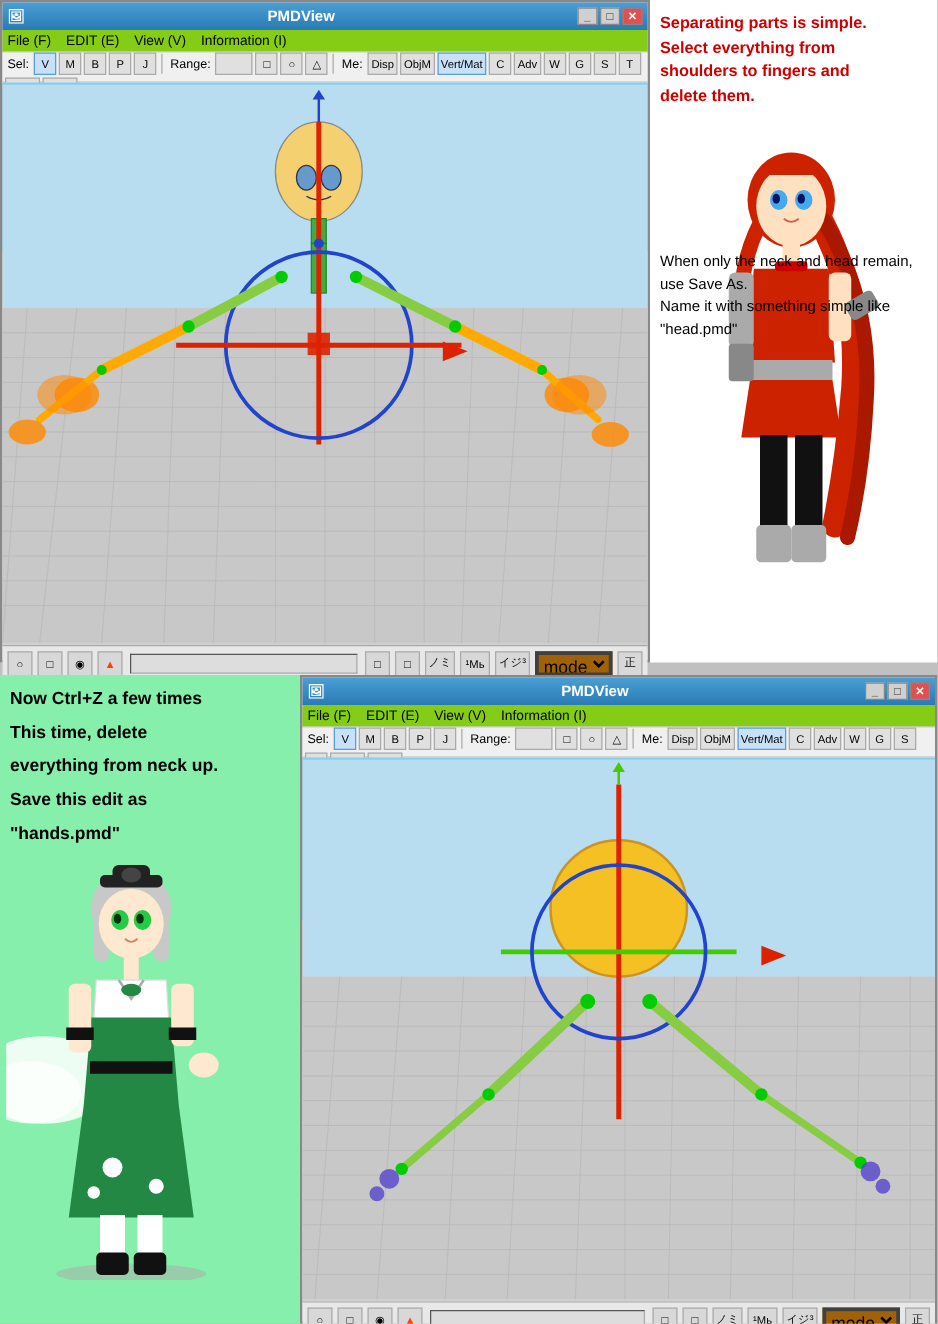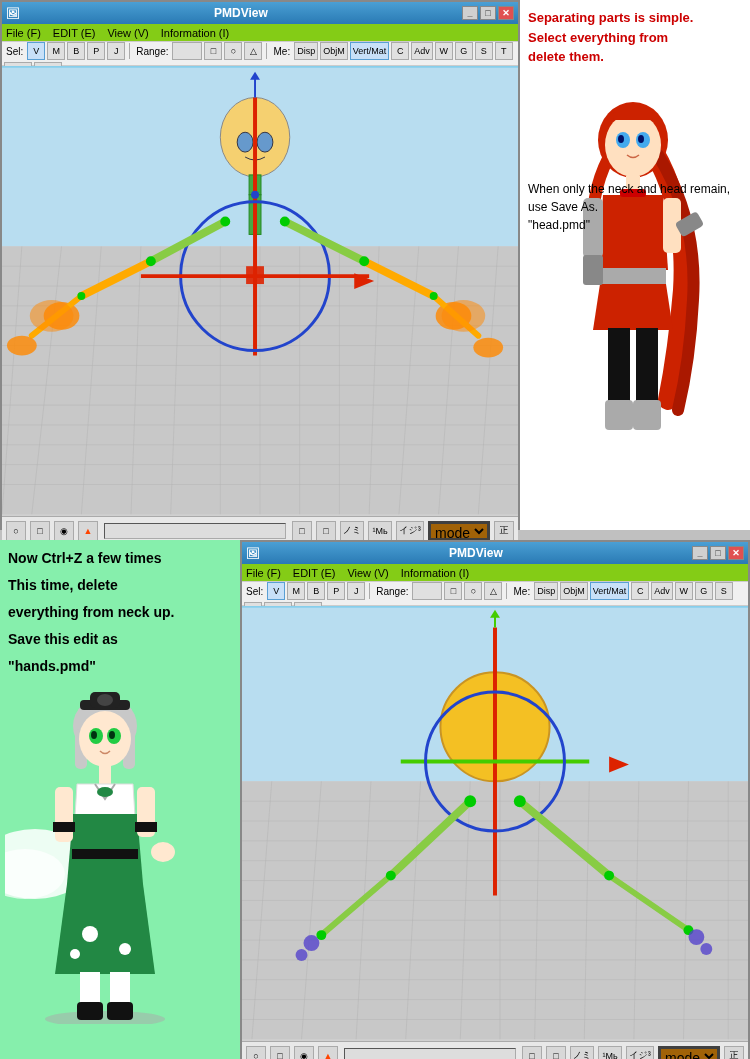--- a/index.html
+++ b/index.html
@@ -375,20 +375,21 @@
     <select class="mode-select">
       <option>mode</option>
     </select>
     <div class="status-btn" style="width:20px;">正</div>
   </div>
 </div>
 
 <div class="text-panel-top">
   <p class="text-red">Separating parts is simple.</p>
   <p class="text-red">Select everything from</p>
+  <p class="text-red">shoulders to fingers and</p>
   <p class="text-red">delete them.</p>
   <br>
   
   <div style="position:relative; height:340px; margin-top:4px;">
     
     <svg width="210" height="340" viewBox="0 0 210 340" xmlns="http://www.w3.org/2000/svg">
 
       <ellipse cx="105" cy="50" rx="35" ry="38" fill="#cc2200"></ellipse>
 
       <path d="M125,60 Q160,120 155,200 Q150,260 140,310" stroke="#cc2200" stroke-width="20" fill="none" stroke-linecap="round"></path>
@@ -425,20 +426,21 @@
       <rect x="108" y="238" width="22" height="80" fill="#111"></rect>
 
       <rect x="77" y="310" width="28" height="30" rx="4" fill="#aaaaaa"></rect>
       <rect x="105" y="310" width="28" height="30" rx="4" fill="#aaaaaa"></rect>
 
       <rect x="92" y="99" width="26" height="8" rx="3" fill="#cc0000"></rect>
     </svg>
     <div style="position:absolute; top:90px; left:0; right:0; font-size:12px;">
       <p class="text-black">When only the neck and head remain,</p>
       <p class="text-black">use Save As.</p>
+      <p class="text-black">Name it with something simple like</p>
       <p class="text-black">"head.pmd"</p>
     </div>
   </div>
 </div>
 
 <div class="pmd-window-bottom">
 
   <div class="window-titlebar">
     <span style="font-size:11px;">🖼</span>
     <span class="titlebar-title">PMDView</span>

